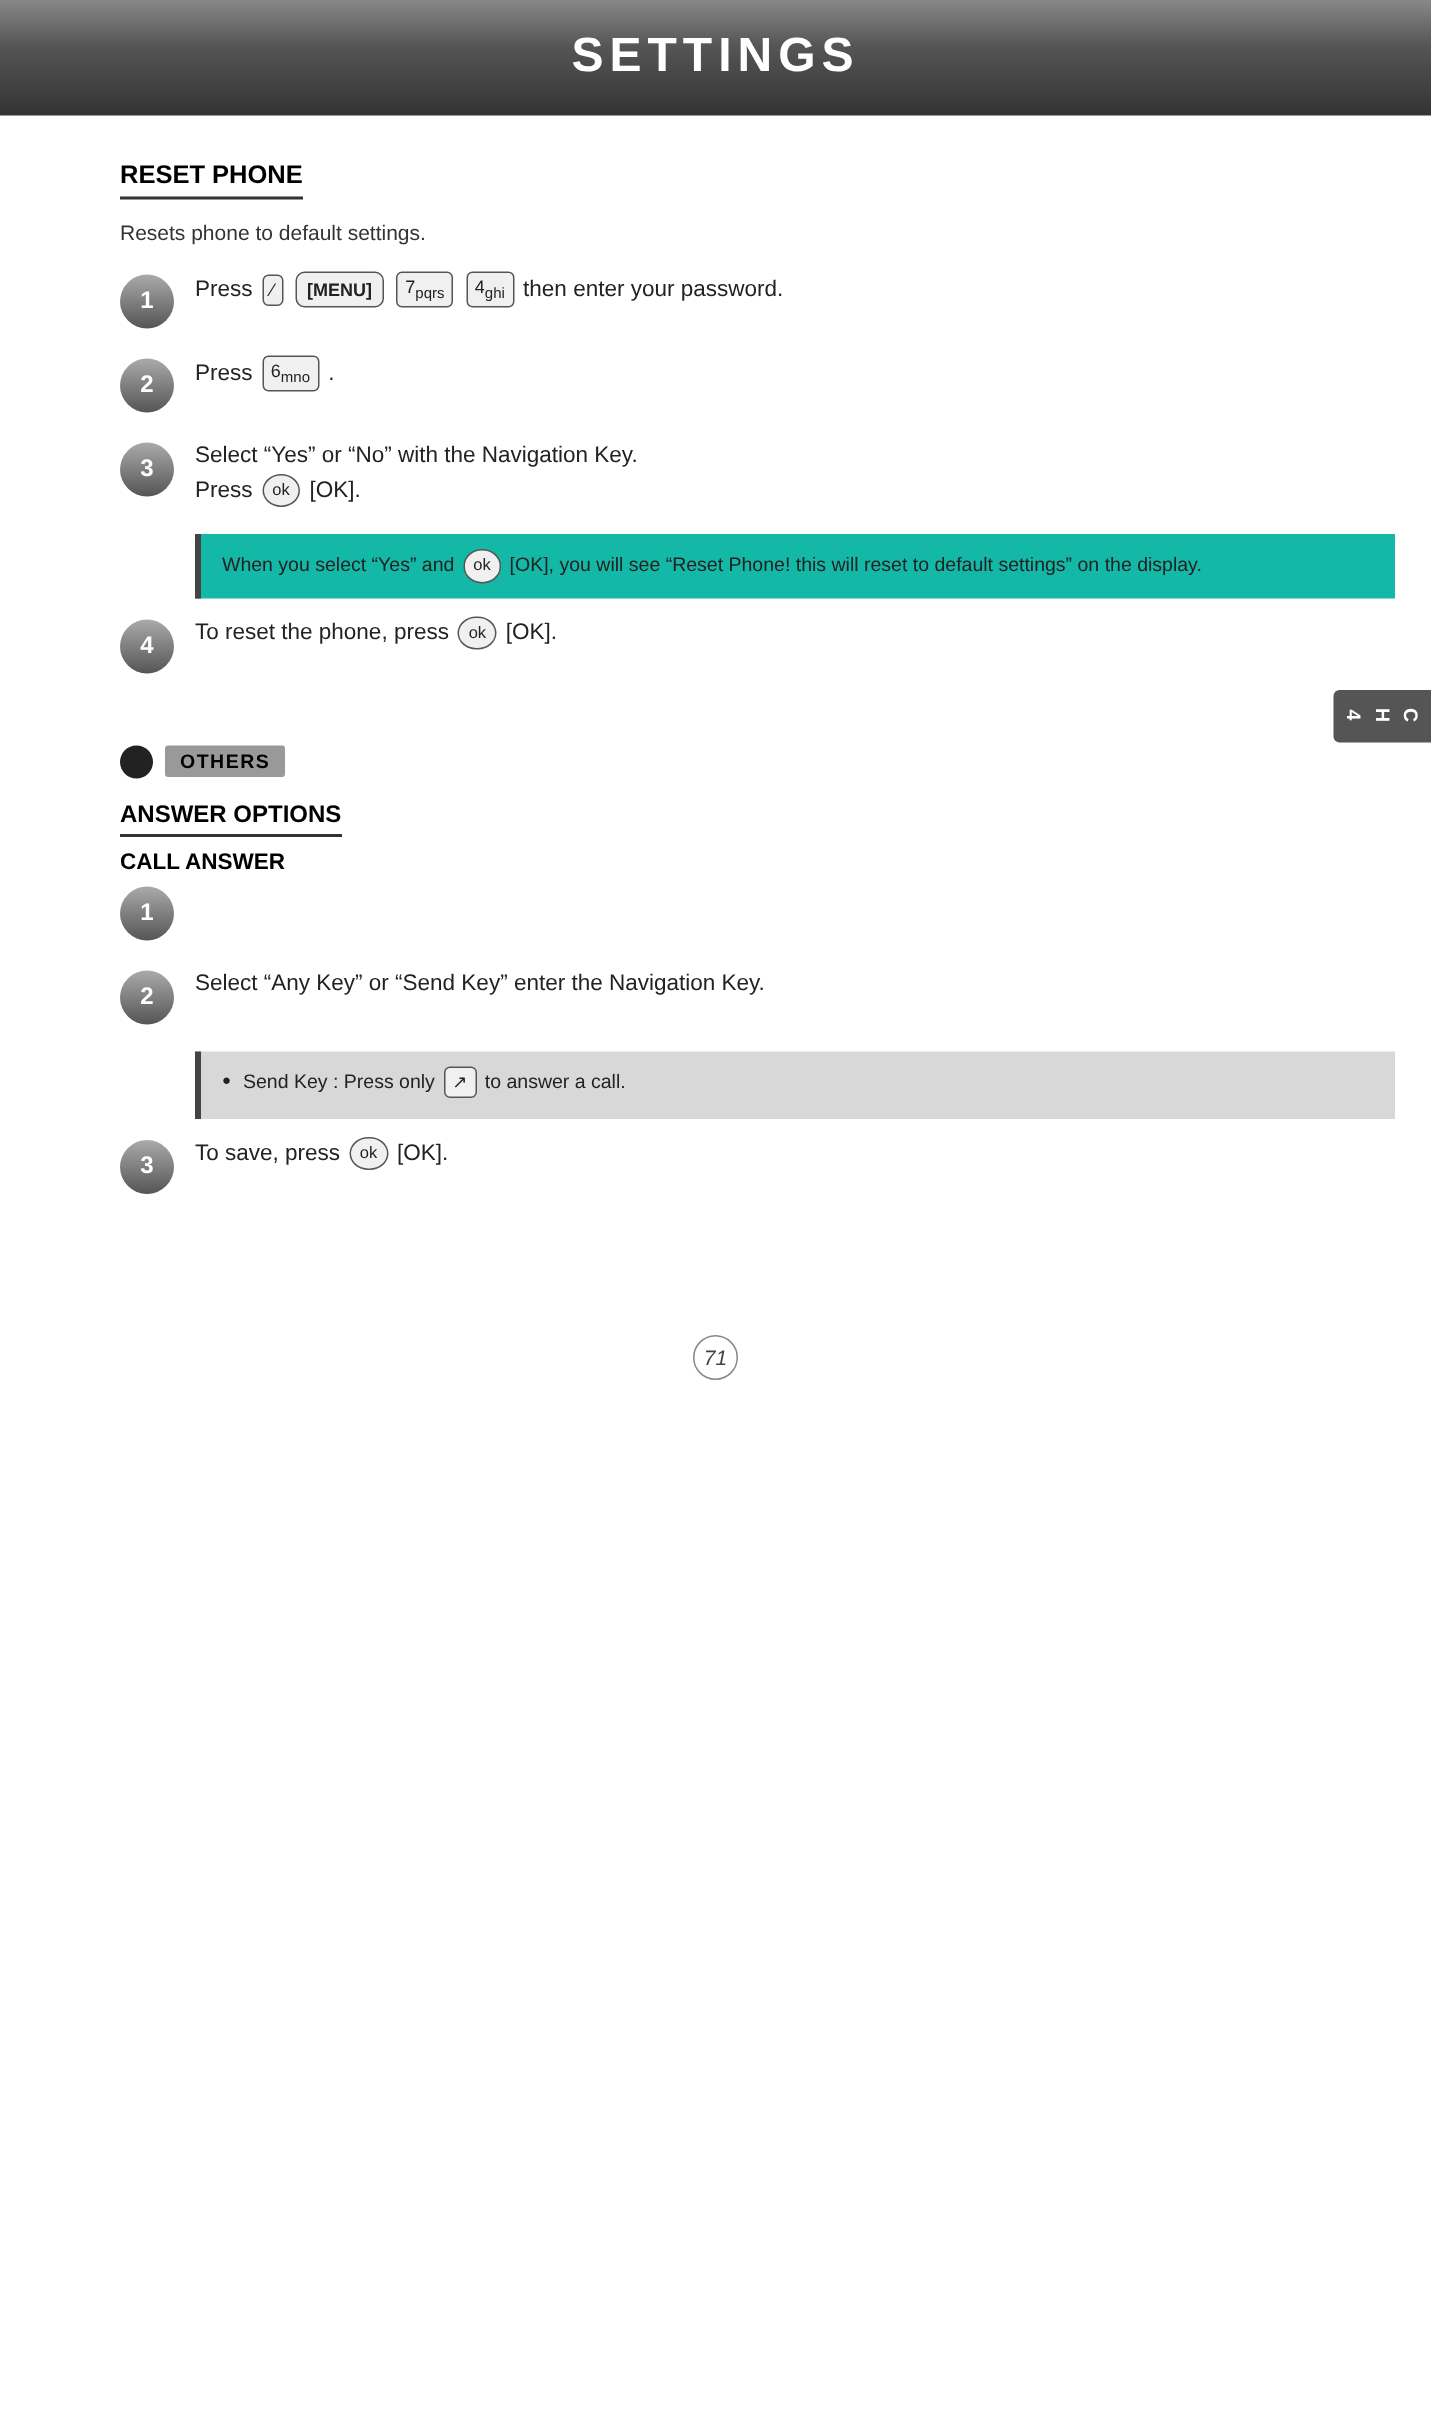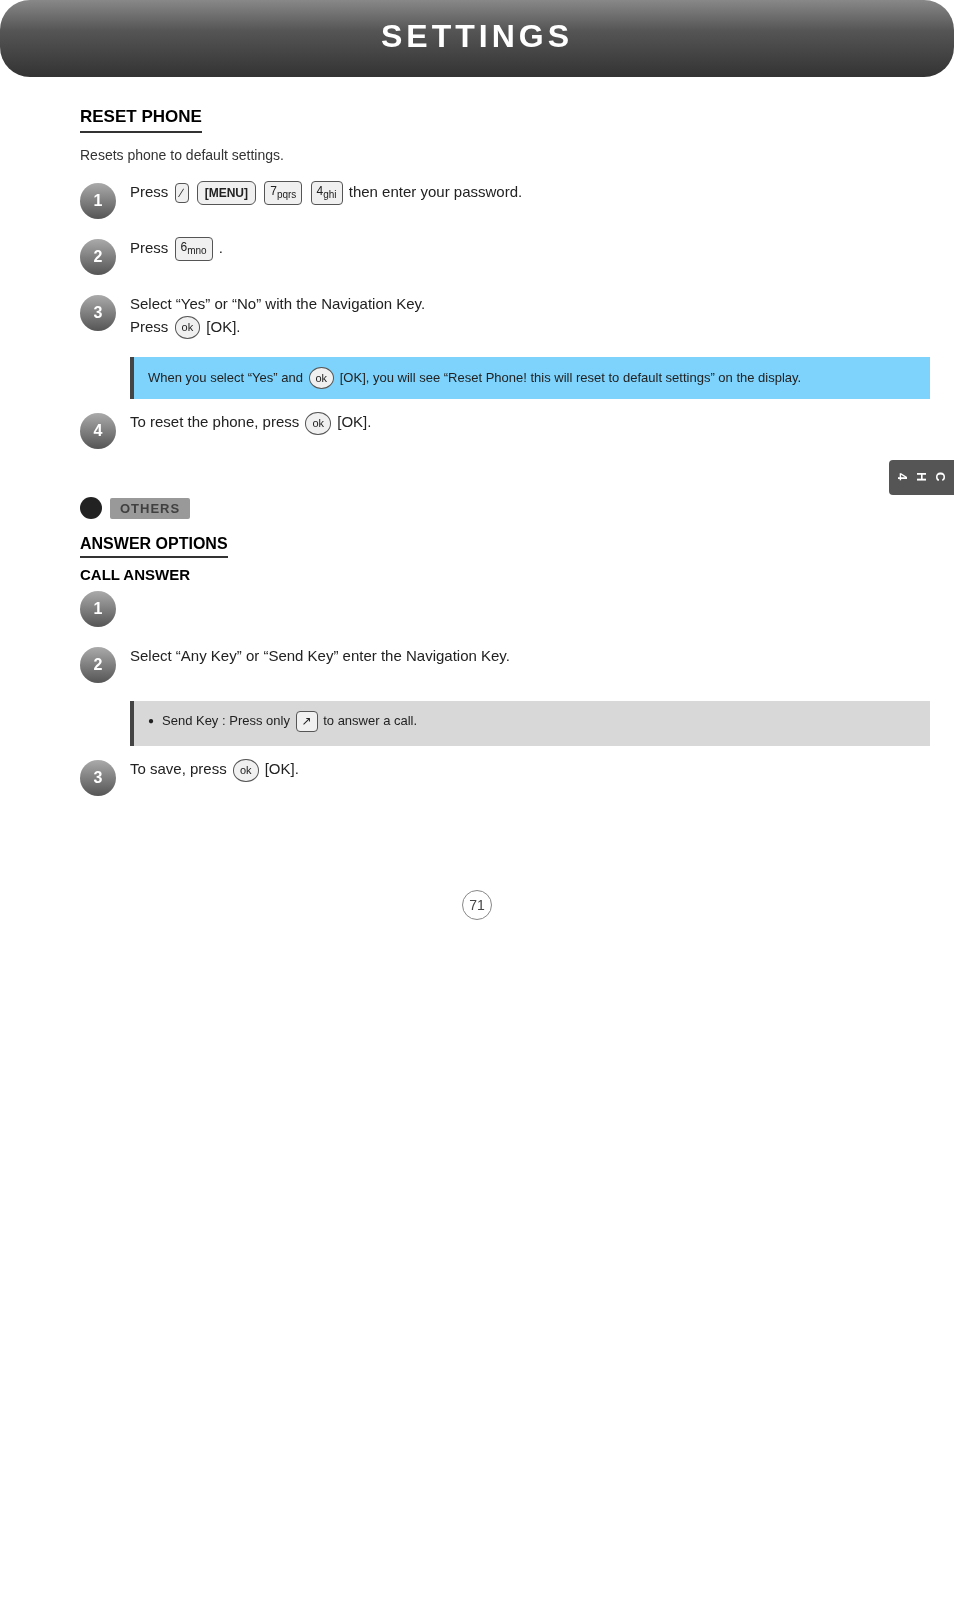--- a/index.html
+++ b/index.html
@@ -11,21 +11,20 @@
       position: relative;
       overflow-x: hidden;
     }
 
     
     .header-banner {
       background: linear-gradient(180deg, #888 0%, #555 40%, #333 100%);
       text-align: center;
       padding: 18px 0 22px;
       margin-bottom: 0;
-      border-radius: 30px;
     }
     .header-banner h1 {
       color: #fff;
       font-size: 32px;
       font-weight: bold;
       letter-spacing: 4px;
       text-transform: uppercase;
     }
 
     
@@ -128,21 +127,21 @@
       border-radius: 50%;
       padding: 2px 6px;
       font-size: 11px;
       background: #f0f0f0;
       vertical-align: middle;
       margin: 0 2px;
     }
 
     
     .info-box {
-      background: #7dd3fc;
+      background: #14b8a6;
       border-left: 4px solid #444;
       padding: 10px 14px;
       margin: 8px 0 12px 50px;
       font-size: 13px;
       color: #222;
       line-height: 1.5;
     }
 
     
     .others-badge {
@@ -154,21 +153,21 @@
     .others-dot {
       width: 22px;
       height: 22px;
       border-radius: 50%;
       background: #222;
       margin-right: 8px;
       flex-shrink: 0;
     }
     .others-label {
       background: #999;
-      color: #404040;
+      color: #000000;
       font-weight: bold;
       font-size: 13px;
       padding: 3px 10px;
       letter-spacing: 1px;
       text-transform: uppercase;
       border-radius: 2px;
     }
 
     
     .side-tab {
@@ -227,20 +226,21 @@
       padding-bottom: 20px;
     }
     .page-number span {
       border: 1px solid #888;
       border-radius: 50%;
       display: inline-block;
       width: 30px;
       height: 30px;
       line-height: 28px;
       text-align: center;
+      font-style: italic;
     }
 
     .section-block {
       margin-bottom: 24px;
     }
   </style>
 </head>
 <body>
 
 <div class="header-banner">

